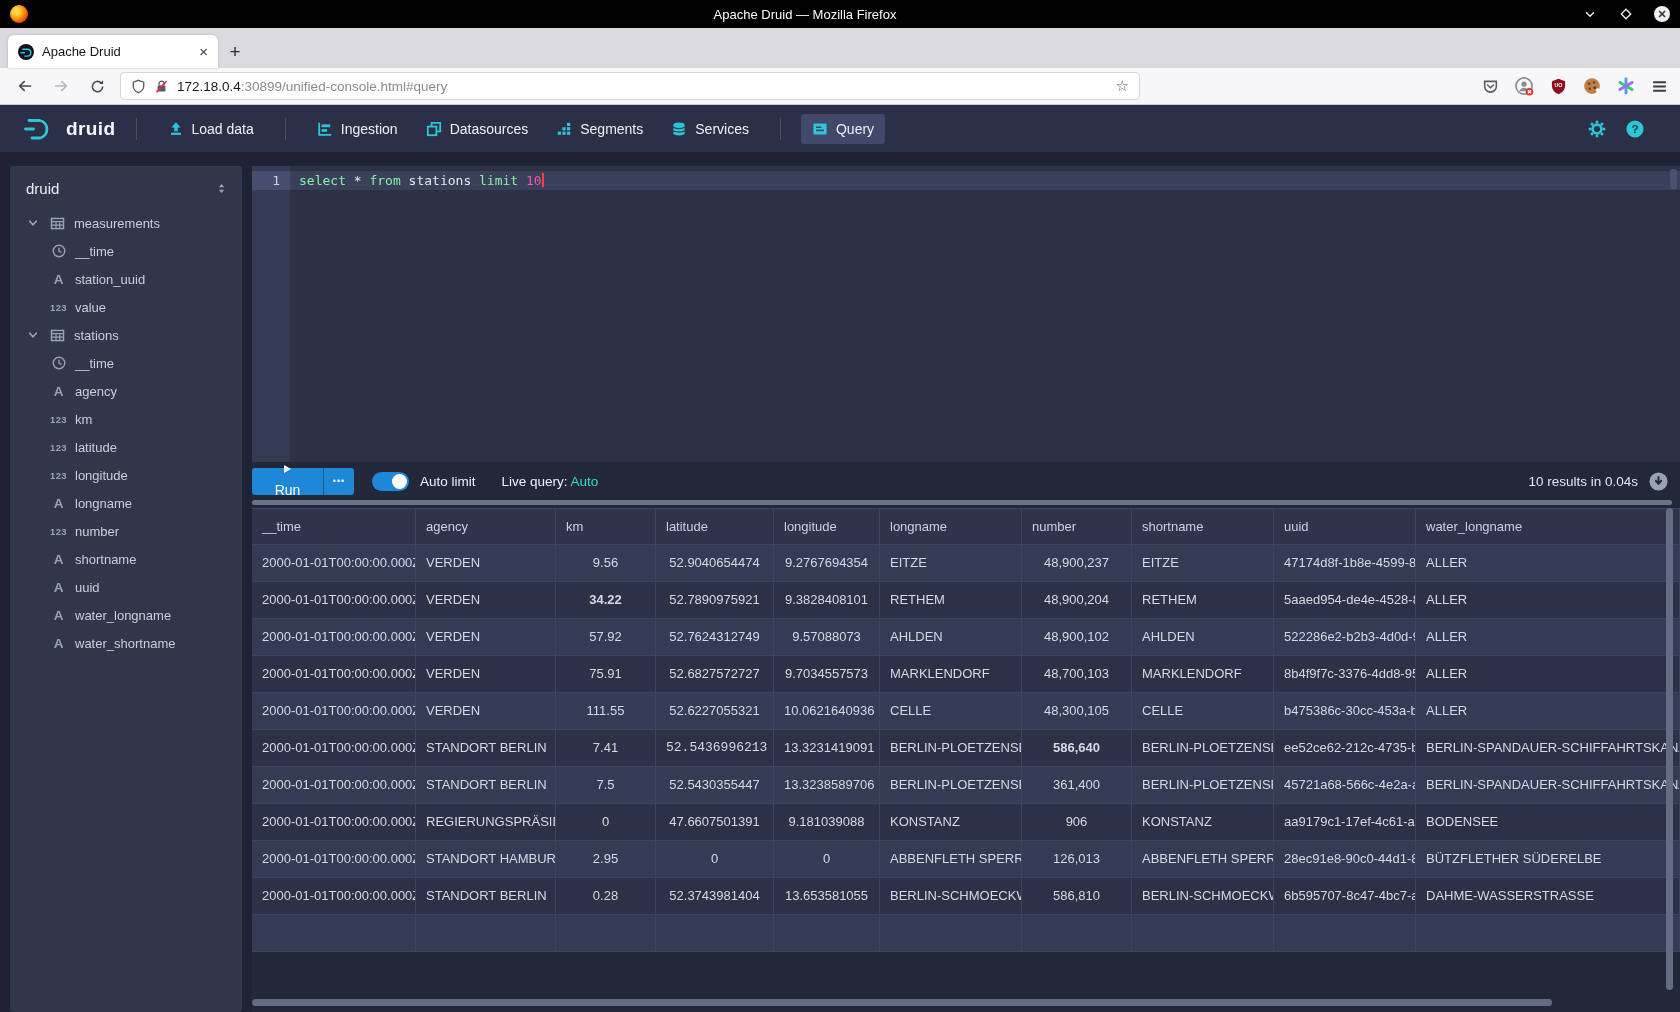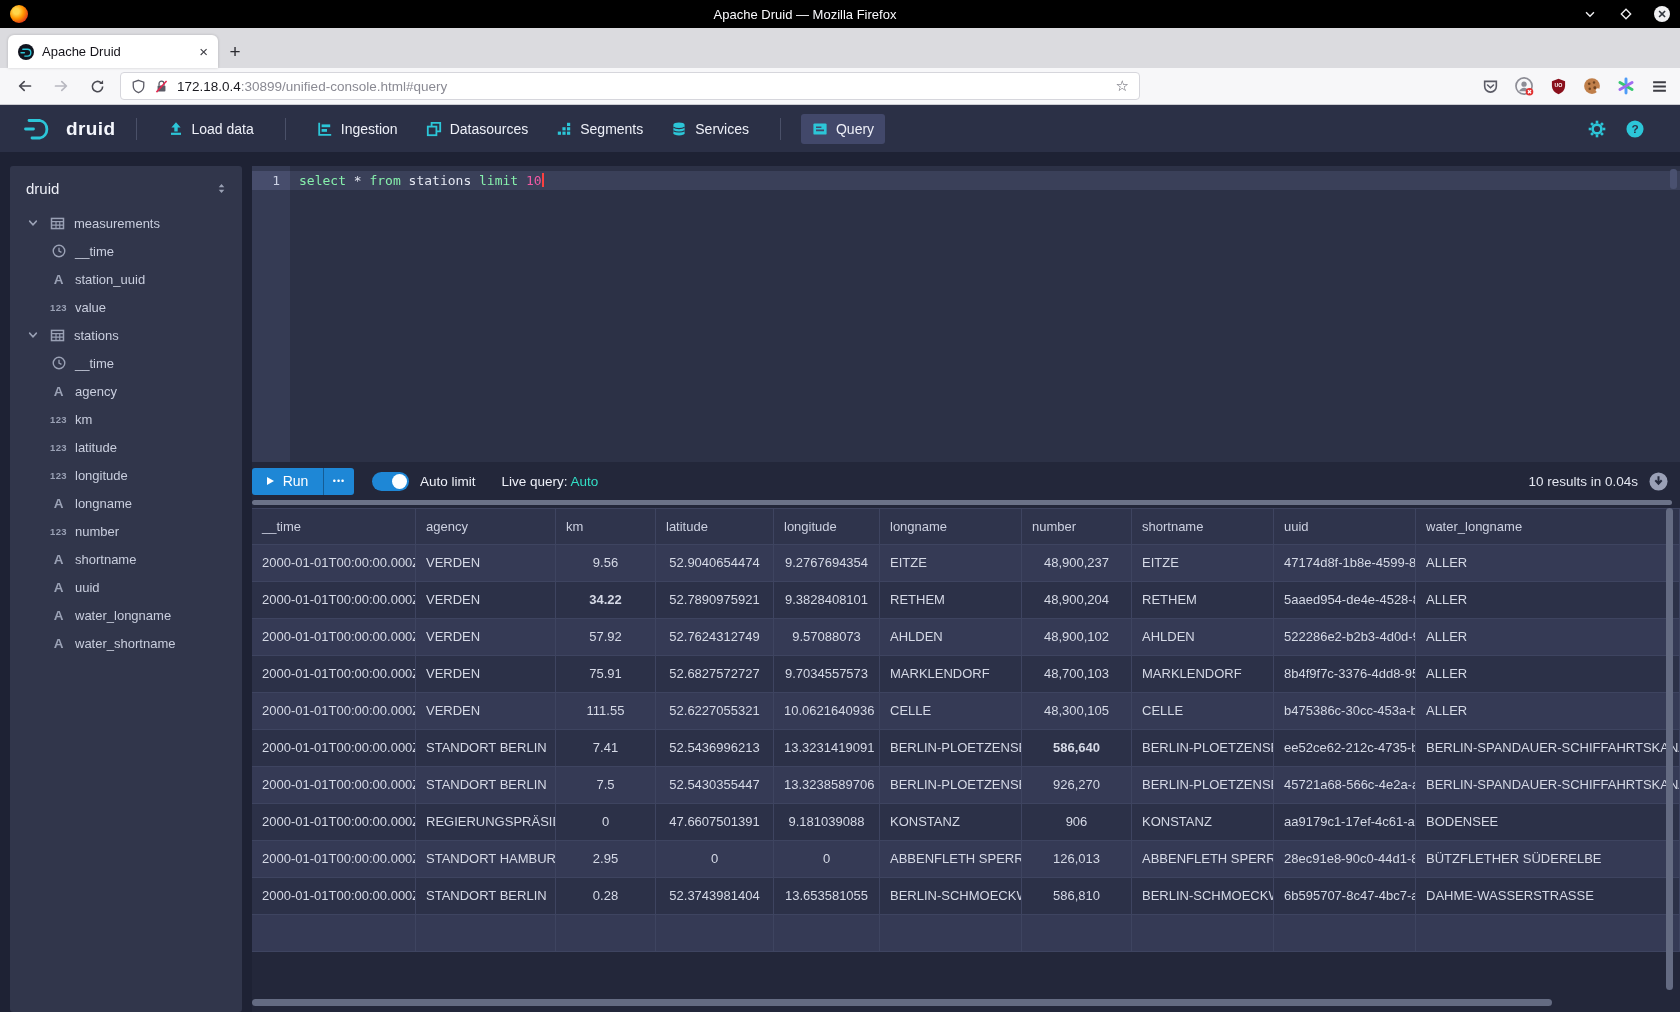--- a/index.html
+++ b/index.html
@@ -68,21 +68,21 @@
   .tok-keyword { color:#86efac; }
   .tok-plain, .tok-star { color:#e4e7f2; }
   .tok-number { color:#ef5aa4;text-align:center; }
   .cursor { display:inline-block; width:2px; height:14px; background:#fb4040; vertical-align:-2px; }
   .ed-scroll { position:absolute; top:3px; right:3px; width:7px; height:20px; background:#4a5170; border-radius:3px; }
 
   
   .runbar { height:38px; flex:none; display:flex; align-items:center; padding-right:12px; }
   .btn-blue { background:#1e87d6; color:#fff; border:none; height:27px; display:flex; align-items:center;
     justify-content:center; font-size:14px; font-family:inherit; }
-  .run-btn { width:72px; border-radius:3px 0 0 3px; gap:9px; border-right:1px solid rgba(10,40,70,.45); }
+  .run-btn { width:72px; border-radius:3px 0 0 3px; gap:9px; border-right:1px solid rgba(10,40,70,.45);flex-direction:column; }
   .play { width:0; height:0; border-left:7px solid #fff; border-top:4.5px solid transparent; border-bottom:4.5px solid transparent; }
   .more-btn { width:30px; border-radius:0 3px 3px 0; font-size:9px; letter-spacing:1px; }
   .toggle { width:37px; height:19px; background:#1e87d6; border-radius:10px; margin-left:18px; position:relative; display:inline-block; }
   .knob { position:absolute; right:2px; top:2px; width:15px; height:15px; border-radius:50%; background:#fff; }
   .rb-label { color:#eef0f8; font-size:13.5px; margin-left:11px; }
   .live-q { margin-left:26px; color:#eef0f8; font-size:13.5px; }
   .teal { color:#32dfc6; }
   .results-info { margin-left:auto; color:#e3e6f0; font-size:13.5px; margin-right:11px; }
 
   .divider { height:5px; flex:none; background:#6b7288; border-radius:3px; margin-right:8px; }
@@ -558,36 +558,36 @@
             <div class="tcell" style="width: 142px;">CELLE</div>
             <div class="tcell num" style="width: 110px;">48,300,105</div>
             <div class="tcell" style="width: 142px;">CELLE</div>
             <div class="tcell" style="width: 142px;">b475386c-30cc-453a-b3</div>
             <div class="tcell" style="flex: 1 1 0%; min-width: 0px;">ALLER</div>
           </div>
           <div class="trow row-dark">
             <div class="tcell" style="width: 164px;">2000-01-01T00:00:00.000Z</div>
             <div class="tcell" style="width: 140px;">STANDORT BERLIN</div>
             <div class="tcell num" style="width: 100px;">7.41</div>
-            <div class="tcell num" style="width: 118px;">52.5436996213</div>
+            <div class="tcell num" style="width: 118px; font-family: Liberation Mono, monospace;">52.5436996213</div>
             <div class="tcell num" style="width: 106px;">13.3231419091</div>
             <div class="tcell" style="width: 142px;">BERLIN-PLOETZENSEE OW</div>
             <div class="tcell num" style="width: 110px; font-weight: bold;">586,640</div>
             <div class="tcell" style="width: 142px;">BERLIN-PLOETZENSEE OW</div>
             <div class="tcell" style="width: 142px;">ee52ce62-212c-4735-b4</div>
             <div class="tcell" style="flex: 1 1 0%; min-width: 0px;">BERLIN-SPANDAUER-SCHIFFAHRTSKANAL</div>
           </div>
           <div class="trow row-light">
             <div class="tcell" style="width: 164px;">2000-01-01T00:00:00.000Z</div>
             <div class="tcell" style="width: 140px;">STANDORT BERLIN</div>
             <div class="tcell num" style="width: 100px;">7.5</div>
             <div class="tcell num" style="width: 118px;">52.5430355447</div>
             <div class="tcell num" style="width: 106px;">13.3238589706</div>
             <div class="tcell" style="width: 142px;">BERLIN-PLOETZENSEE UW</div>
-            <div class="tcell num" style="width: 110px;">926,270</div>
+            <div class="tcell num" style="width: 110px;">361,400</div>
             <div class="tcell" style="width: 142px;">BERLIN-PLOETZENSEE UW</div>
             <div class="tcell" style="width: 142px;">45721a68-566c-4e2a-a6</div>
             <div class="tcell" style="flex: 1 1 0%; min-width: 0px;">BERLIN-SPANDAUER-SCHIFFAHRTSKANAL</div>
           </div>
           <div class="trow row-dark">
             <div class="tcell" style="width: 164px;">2000-01-01T00:00:00.000Z</div>
             <div class="tcell" style="width: 140px;">REGIERUNGSPRÄSIDIUM</div>
             <div class="tcell num" style="width: 100px;">0</div>
             <div class="tcell num" style="width: 118px;">47.6607501391</div>
             <div class="tcell num" style="width: 106px;">9.181039088</div>

